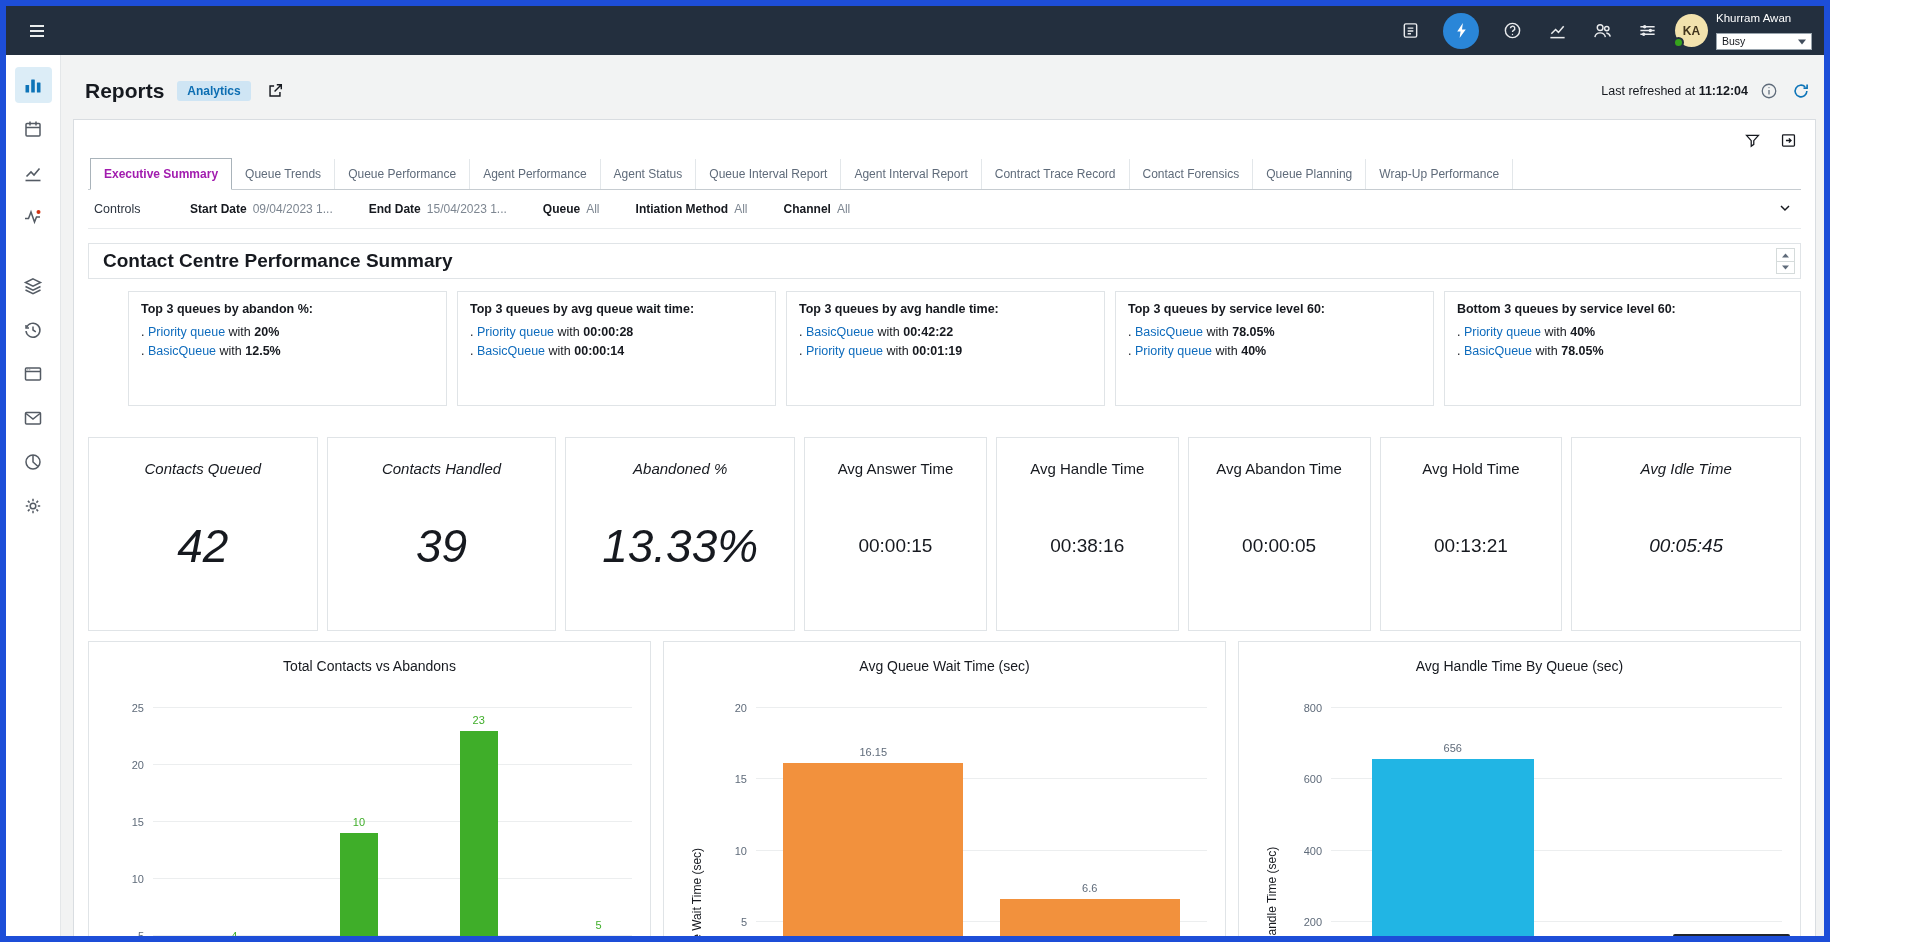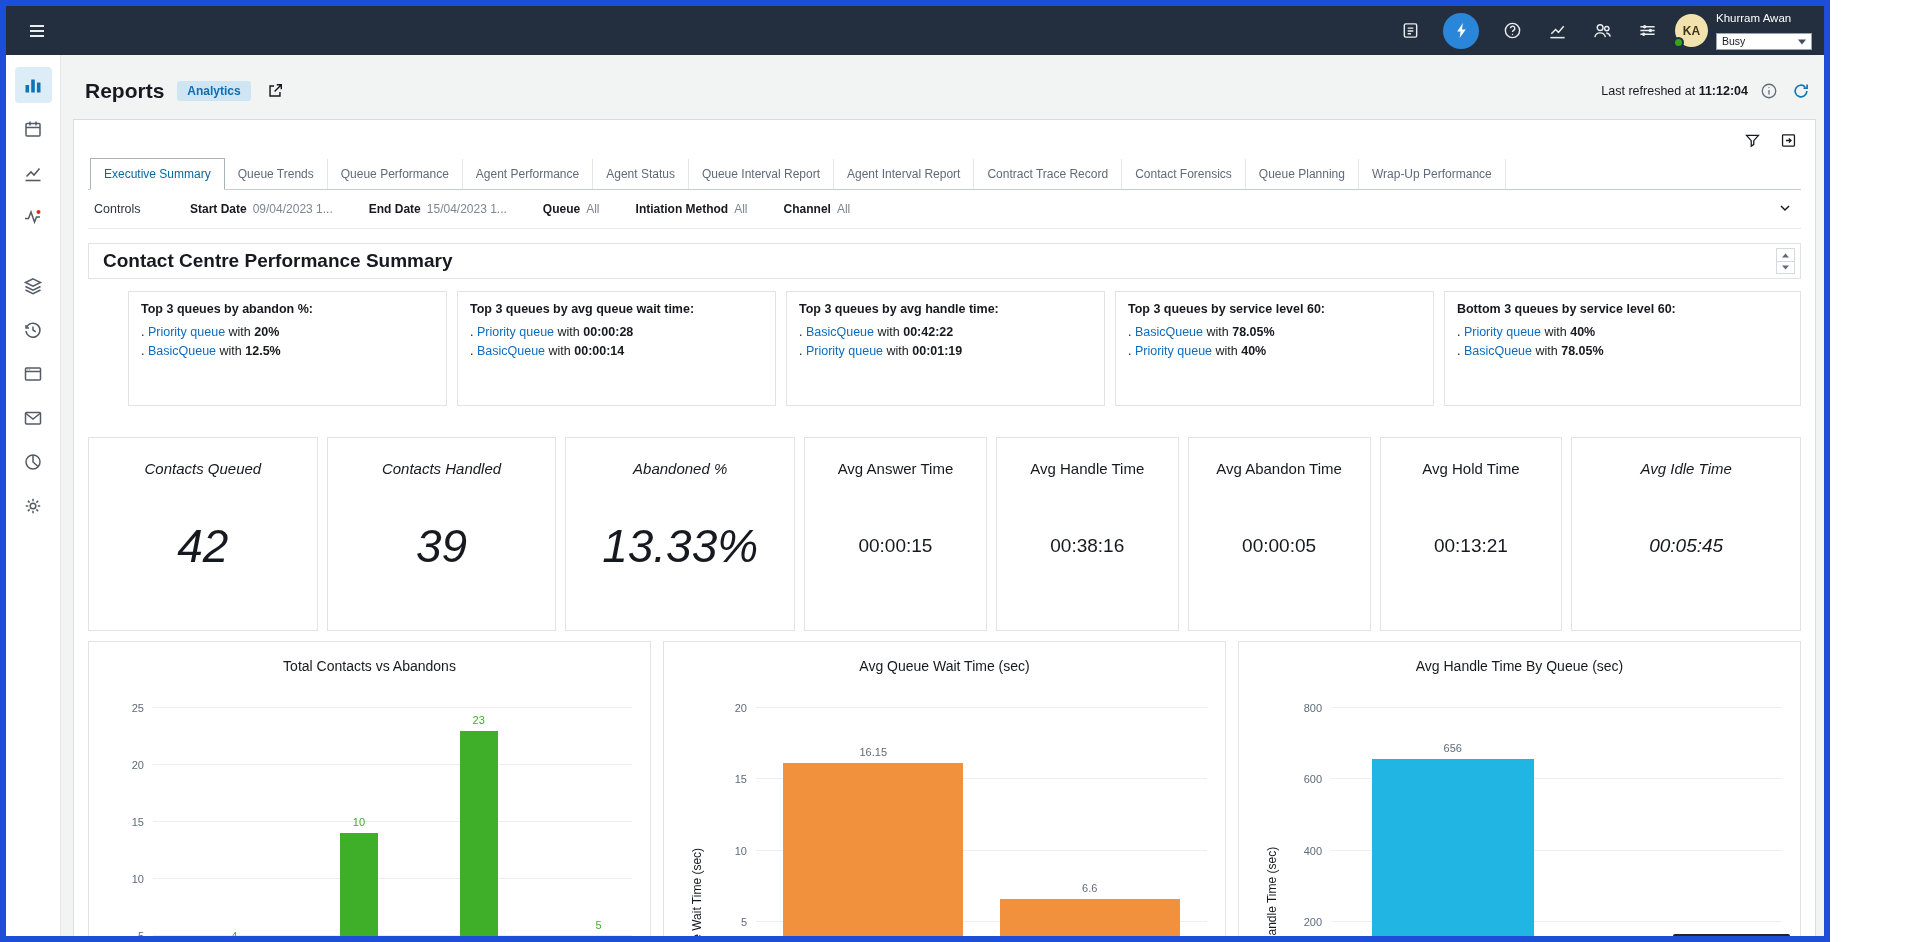--- a/index.html
+++ b/index.html
@@ -43,21 +43,21 @@
   .refreshed { font-size:12.5px; color:#16191f; }
 
   
   .panel { flex:1; background:#fff; border:1px solid #d9dde1; border-bottom:none; display:flex; flex-direction:column; min-height:0; padding:0 14px; }
   .panel-toolbar { display:flex; justify-content:flex-end; gap:18px; padding:12px 4px 8px; }
   .ptb-icon { background:none; border:none; color:#16191f; width:18px; height:18px; cursor:pointer; }
   .ptb-icon svg { width:17px; height:17px; }
 
   .tab-bar { display:flex; align-items:flex-end; border-bottom:1px solid #c6ccd1; padding-left:2px; }
   .tab { font-size:12px; color:#5f6b7a; padding:8px 13px; border-right:1px solid #e3e7ea; white-space:nowrap; cursor:pointer; }
-  .tab.active { font-weight:normal; color:#0369a1; background:#fff; border:1px solid #a9b3ba; border-bottom:1px solid #fff; margin-bottom:-1px; }
+  .tab.active { font-weight:bold; color:#a21caf; background:#fff; border:1px solid #a9b3ba; border-bottom:1px solid #fff; margin-bottom:-1px; }
 
   .controls-row { display:flex; align-items:center; padding:9px 6px; border-bottom:1px solid #e8ebed; }
   .controls-label { font-size:12.5px; color:#2d3540; width:96px; }
   .filters { display:flex; align-items:center; gap:36px; }
   .filter-item { display:flex; gap:6px; font-size:12px; cursor:pointer; }
   .filter-label { font-weight:bold; color:#16191f; }
   .filter-value { color:#7d8691; }
   .ctl-chevron { margin-left:auto; background:none; border:none; color:#16191f; width:20px; height:20px; cursor:pointer; }
   .ctl-chevron svg { width:16px; height:16px; }
 

